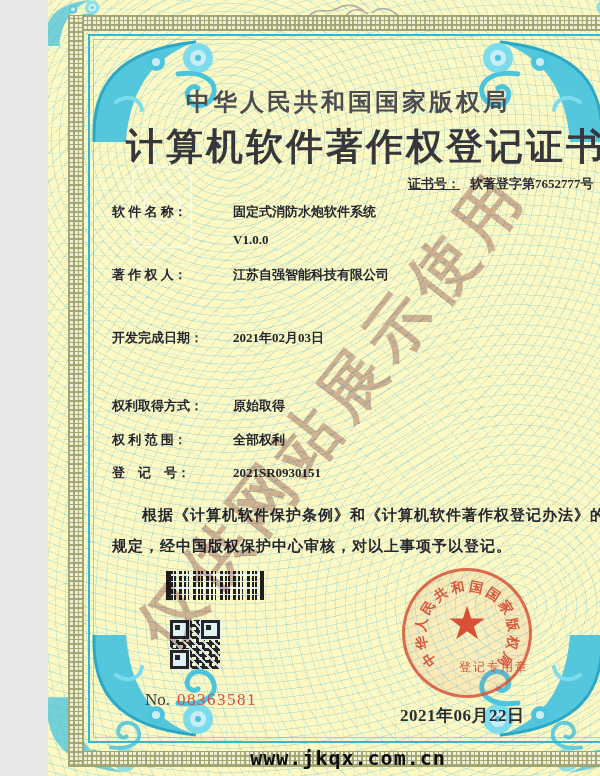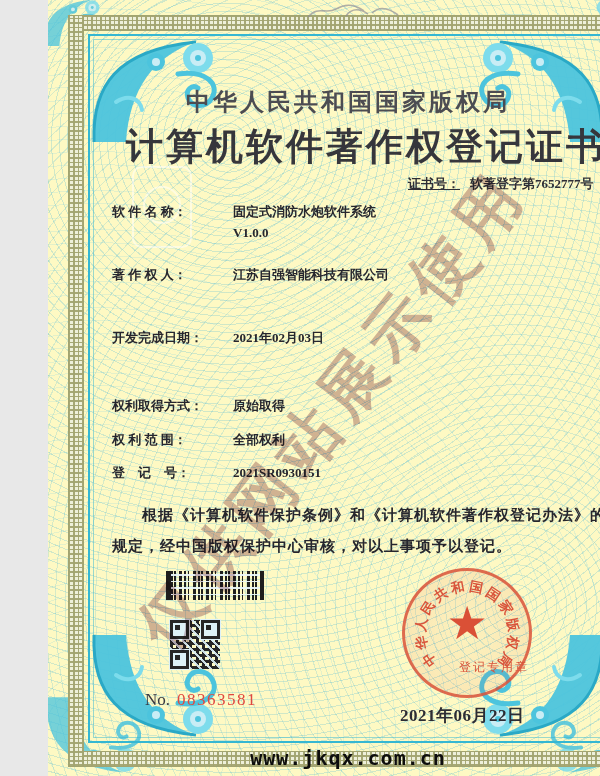--- a/index.html
+++ b/index.html
@@ -214,21 +214,21 @@
 
   <div class="authority">中华人民共和国国家版权局</div>
   <div class="cert-title">计算机软件著作权登记证书</div>
   <div class="certno">
     <span class="lab">证书号：</span><span>软著登字第7652777号</span>
   </div>
 
   <div class="row" style="top:203px">
     <span class="lbl">软 件 名 称：</span><span class="val">固定式消防水炮软件系统</span>
   </div>
-  <div class="row" style="top:225px">
+  <div class="row" style="top:232px">
     <span class="lbl"></span><span class="val">V1.0.0</span>
   </div>
   <div class="row" style="top:266px">
     <span class="lbl">著 作 权 人：</span><span class="val">江苏自强智能科技有限公司</span>
   </div>
   <div class="row" style="top:329px">
     <span class="lbl">开发完成日期：</span><span class="val">2021年02月03日</span>
   </div>
   <div class="row" style="top:397px">
     <span class="lbl">权利取得方式：</span><span class="val">原始取得</span>

